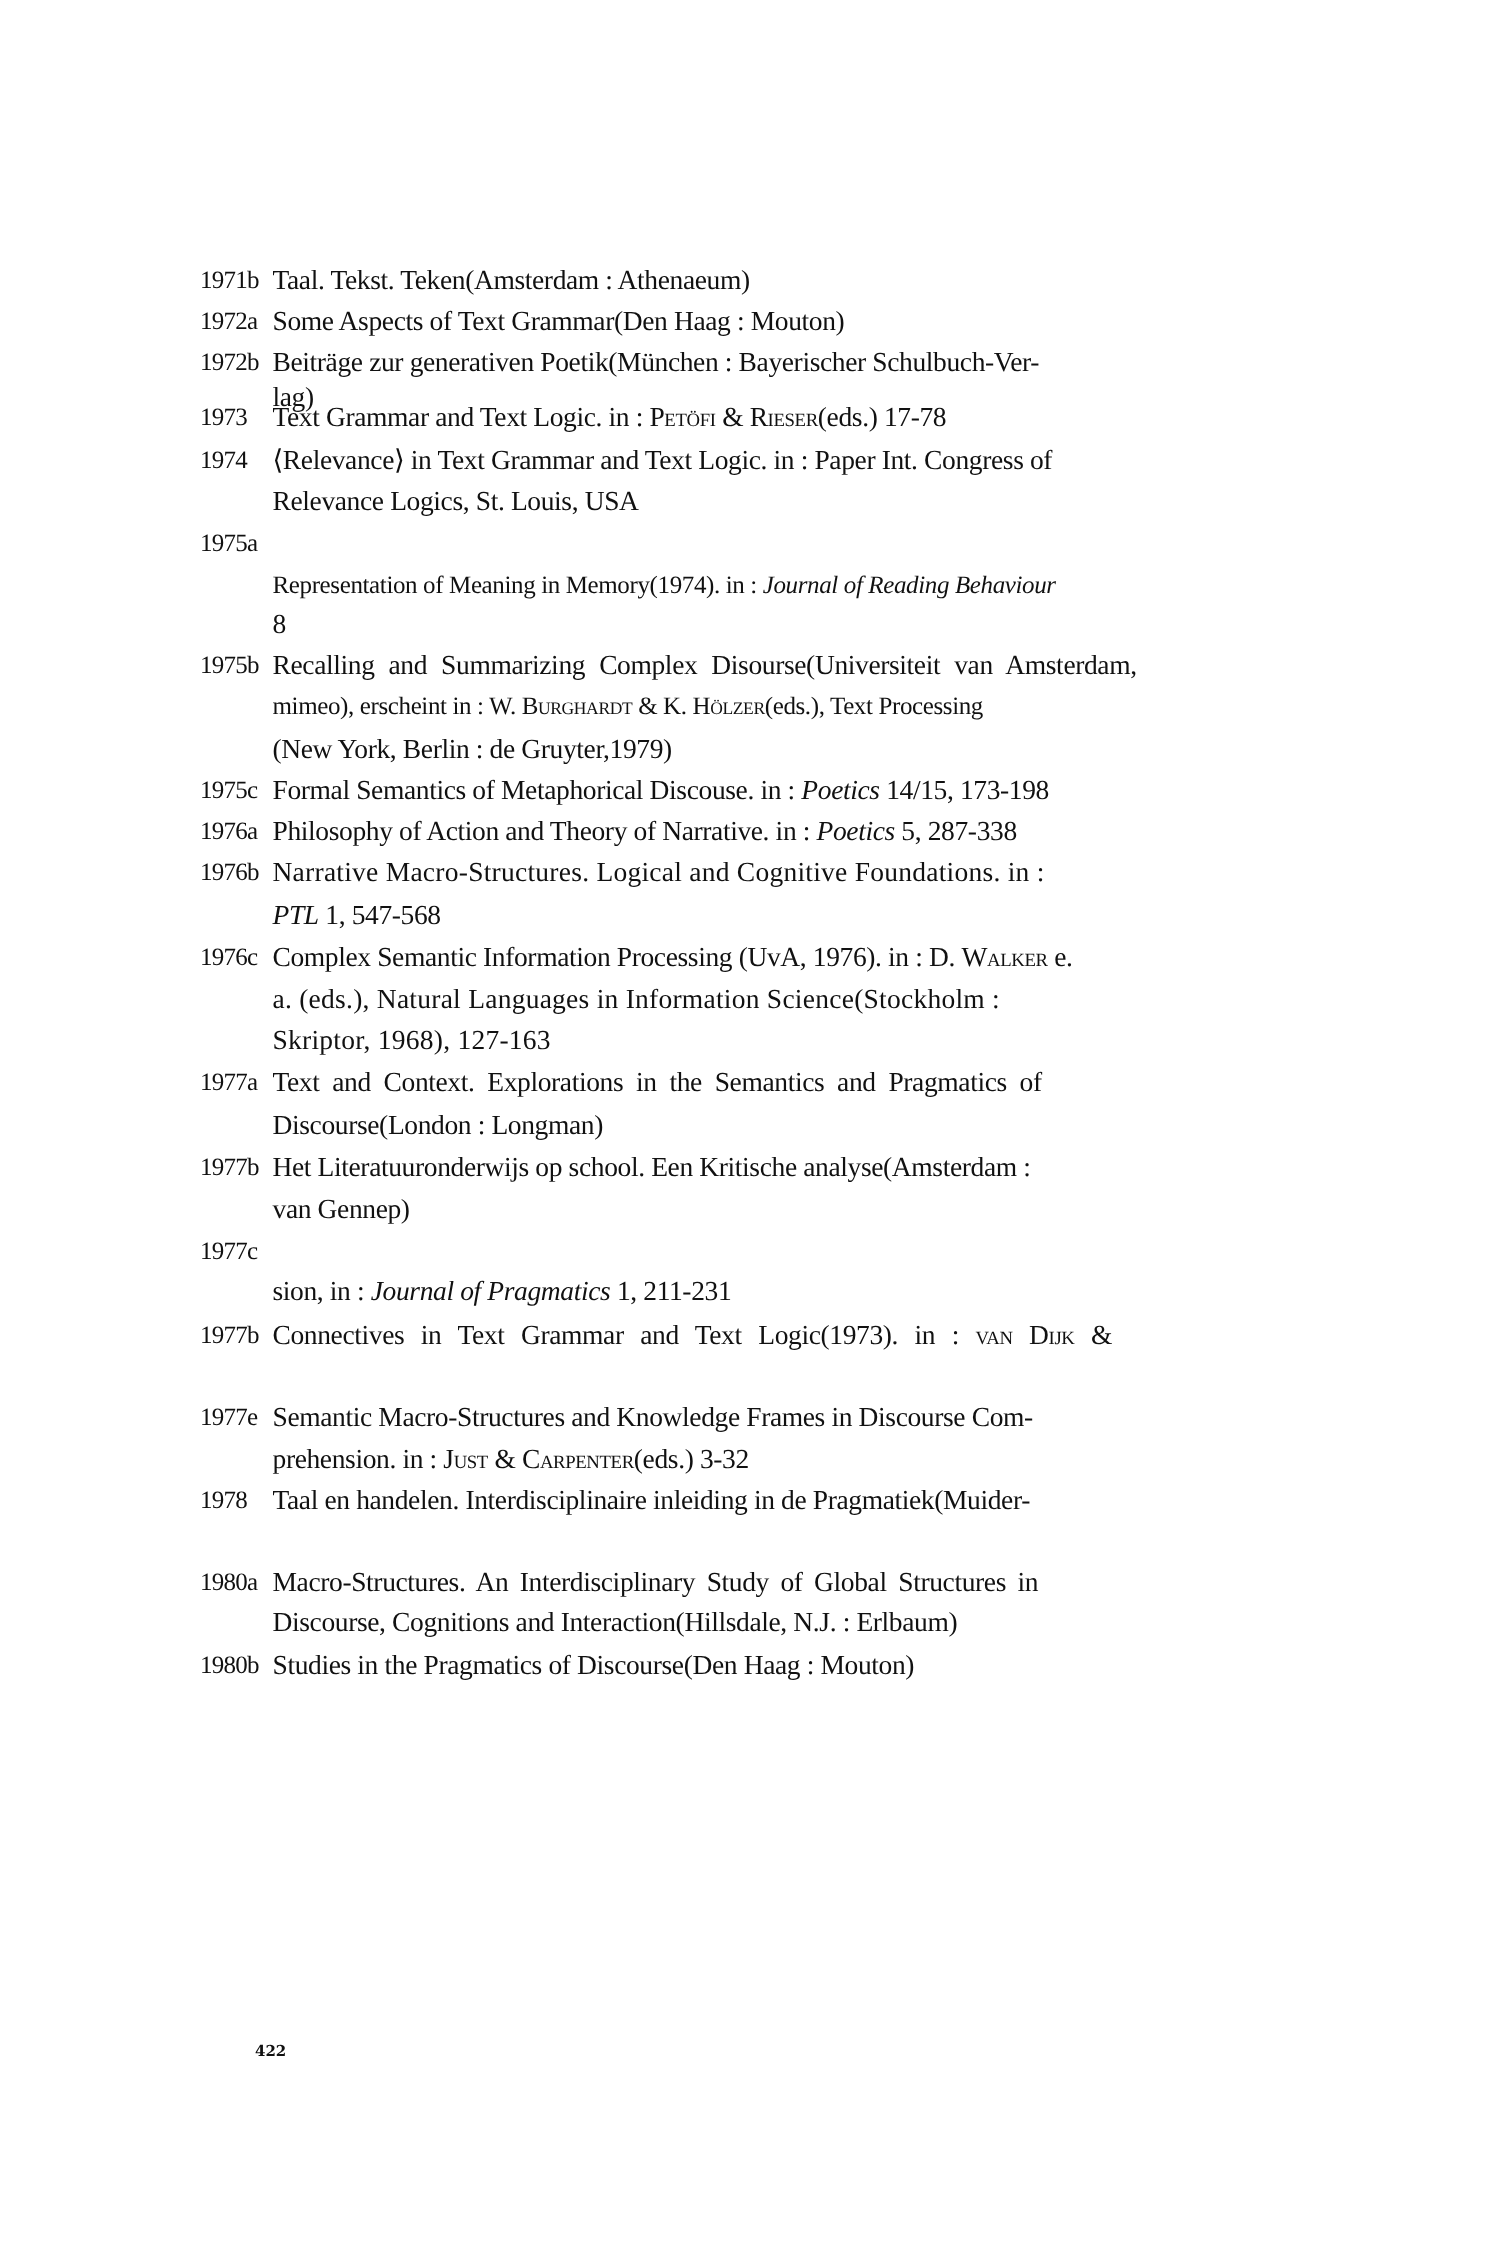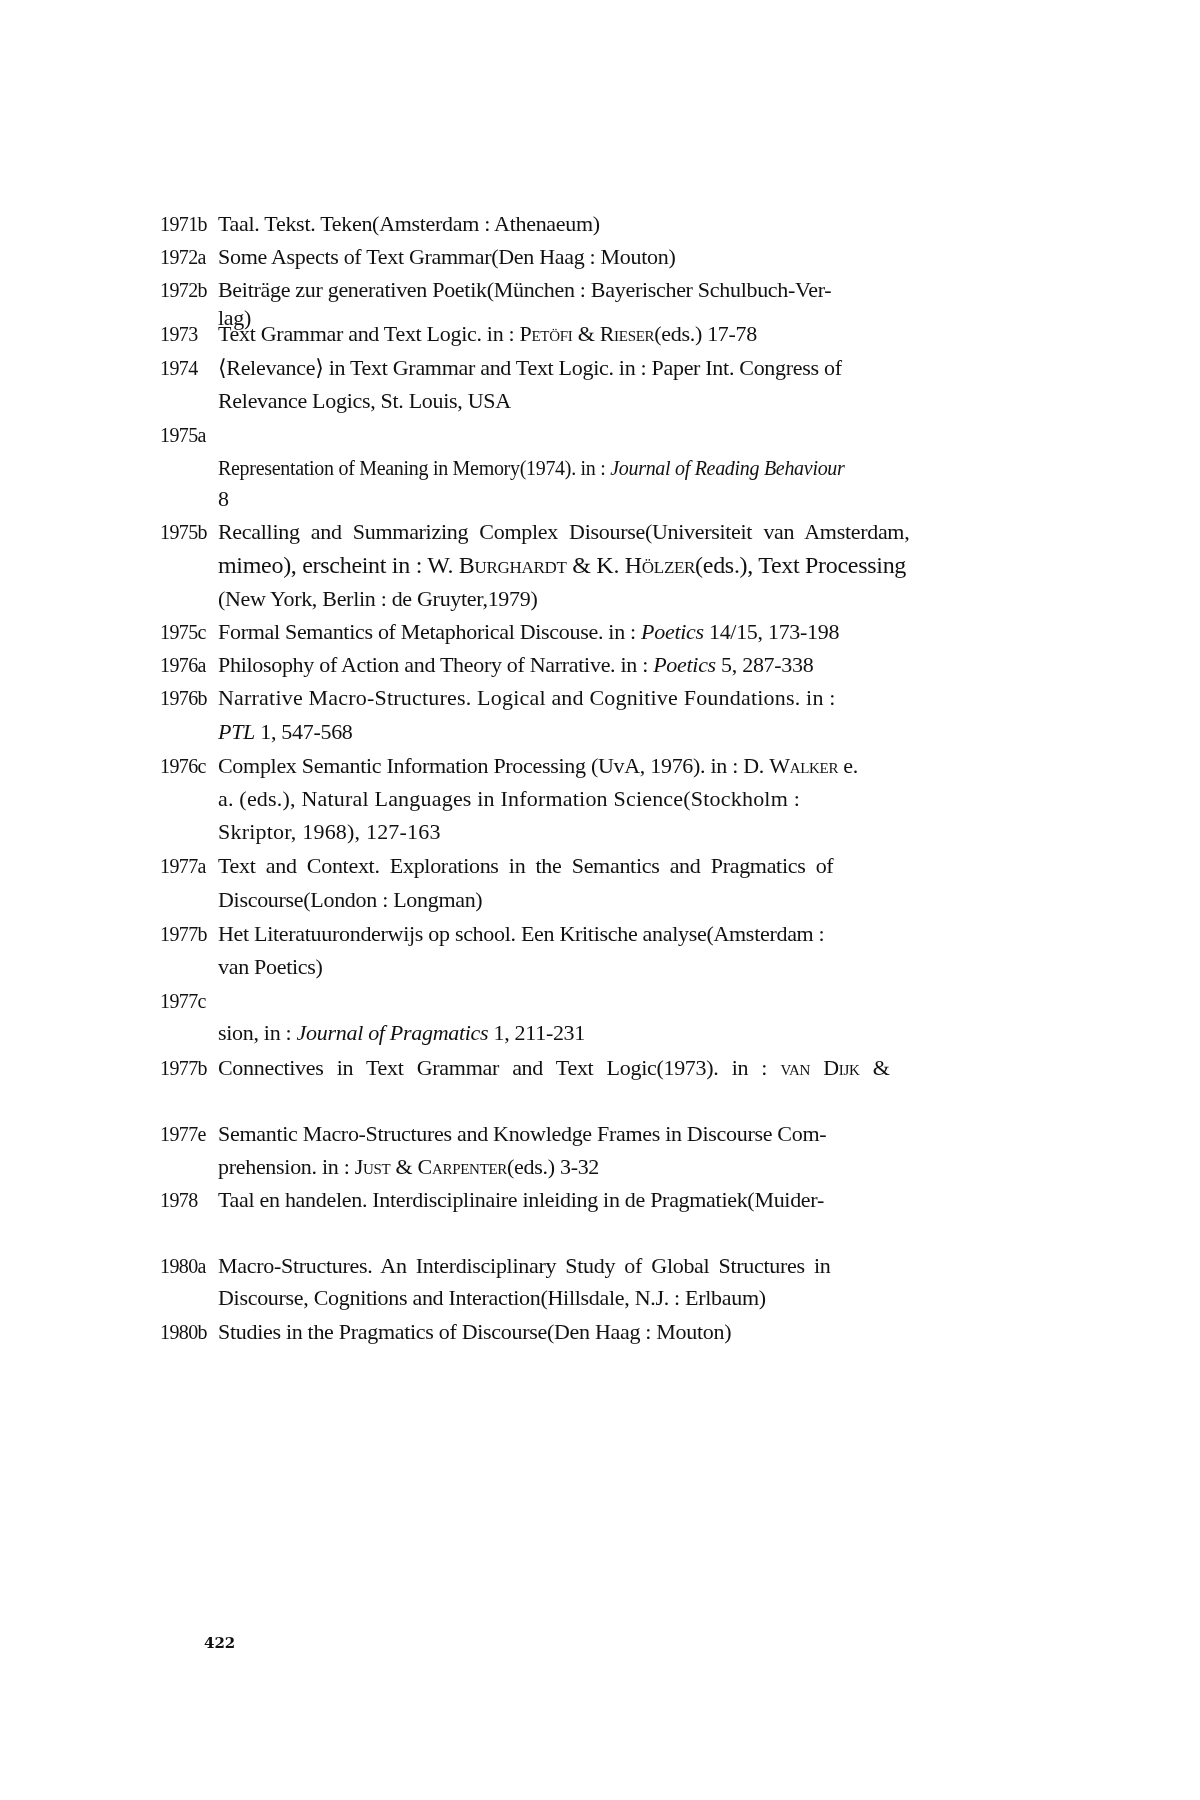--- a/index.html
+++ b/index.html
@@ -19,21 +19,21 @@
   .line.wide { letter-spacing: 0.2px; }
   .yr {
     position: absolute; left: 0; top: 0; width: 56px;
     font-size: 20px; letter-spacing: -0.6px;
   }
   .txt { position: absolute; left: 58px; top: 0; }
   .sc { font-variant: small-caps; }
   .it { font-style: italic; }
   .pagenum {
     position: absolute; left: 204px; top: 1606px;
-    font-family: "DejaVu Serif", serif; font-weight: bold; font-size: 15px;
+    font-family: "DejaVu Serif", serif; font-weight: bold; font-size: 12px;
     color: #111;
   }
 </style>
 </head>
 <body>
 
 <div class="page">
 
   <div class="line" style="top:181px">
     <span class="yr">1971b</span>
@@ -73,21 +73,21 @@
     <span class="txt"><span>Representation of Meaning in Memory(1974). in : </span><span class="it">Journal of Reading Behaviour</span></span>
   </div>
   <div class="line" style="top:456px">
     <span class="txt">8</span>
   </div>
 
   <div class="line" style="top:489px">
     <span class="yr">1975b</span>
     <span class="txt" style="word-spacing:6px">Recalling and Summarizing Complex Disourse(Universiteit van Amsterdam,</span>
   </div>
-  <div class="line" style="top:522px; font-size:24px">
+  <div class="line" style="top:522px; font-size:20px">
     <span class="txt"><span>mimeo),  erscheint in : W. </span><span class="sc">Burghardt</span><span> &amp; K. </span><span class="sc">Hölzer</span><span>(eds.),  Text Processing</span></span>
   </div>
   <div class="line" style="top:556px">
     <span class="txt">(New York, Berlin : de Gruyter,1979)</span>
   </div>
 
   <div class="line" style="top:589px">
     <span class="yr">1975c</span>
     <span class="txt"><span>Formal Semantics of Metaphorical Discouse. in : </span><span class="it">Poetics</span><span> 14/15, 173-198</span></span>
   </div>
@@ -122,21 +122,21 @@
   </div>
   <div class="line" style="top:857px">
     <span class="txt">Discourse(London : Longman)</span>
   </div>
 
   <div class="line" style="top:891px">
     <span class="yr">1977b</span>
     <span class="txt">Het Literatuuronderwijs op school. Een Kritische analyse(Amsterdam :</span>
   </div>
   <div class="line" style="top:924px">
-    <span class="txt">van Poetics)</span>
+    <span class="txt">van Gennep)</span>
   </div>
 
   <div class="line" style="top:958px">
     <span class="yr">1977c</span>
   </div>
   <div class="line" style="top:990px">
     <span class="txt"><span>sion, in : </span><span class="it">Journal of Pragmatics</span><span> 1, 211-231</span></span>
   </div>
 
   <div class="line" style="top:1025px">

